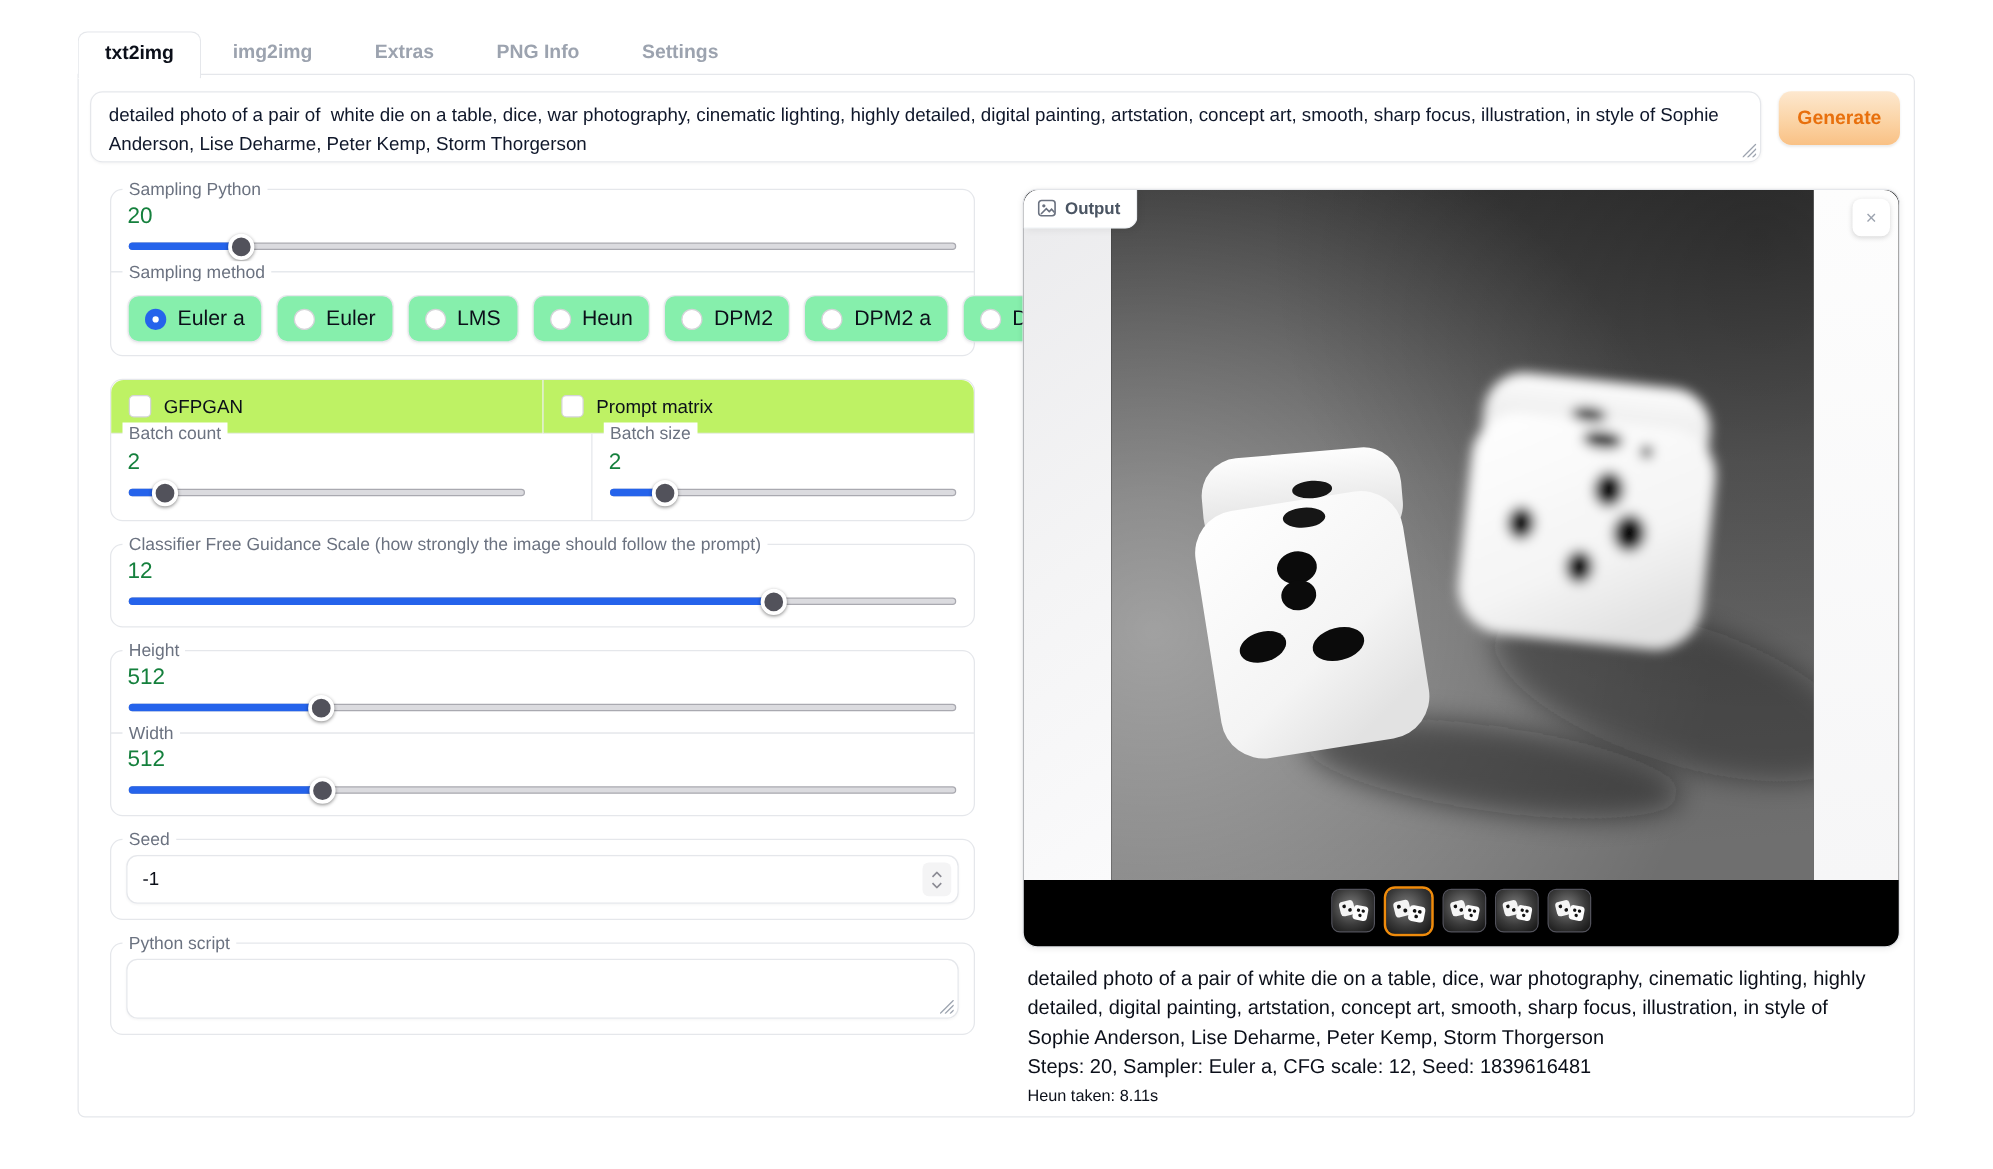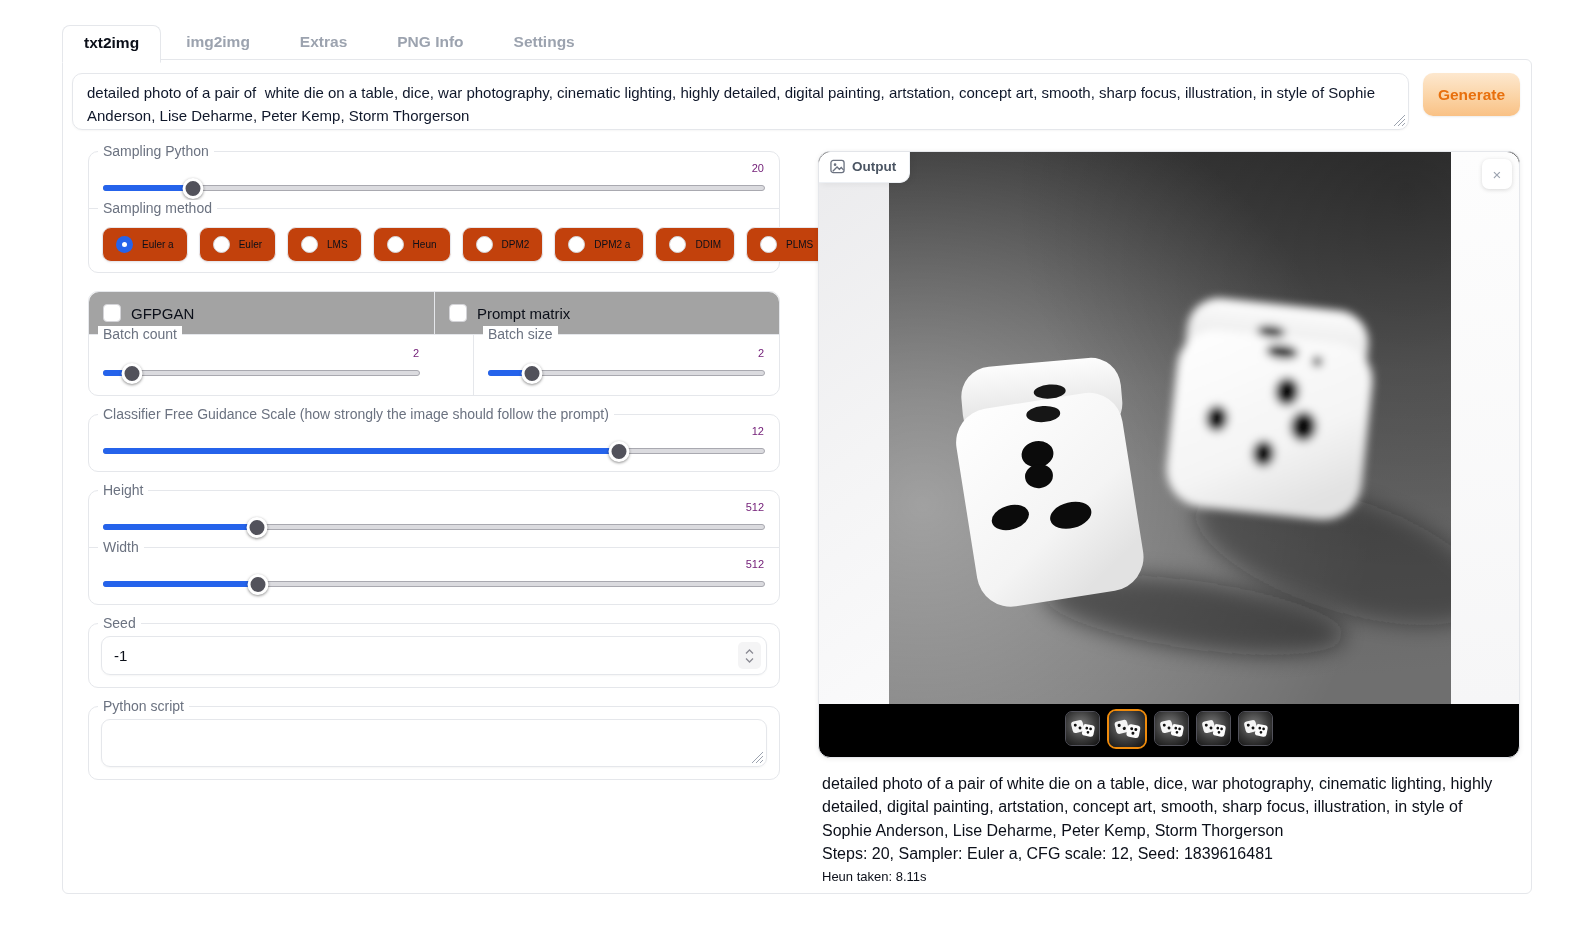--- a/index.html
+++ b/index.html
@@ -25,38 +25,38 @@
   .content{display:flex;gap:38px;padding-left:16px;}
   .left{width:692px;flex:none;}
   .right{flex:1;margin-top:8px;min-width:0;}
 
   
   .fieldset{position:relative;border:1px solid #e5e7eb;border-radius:10px;padding:14px 13px 10px;background:#fff;box-sizing:border-box;}
   .legend{position:absolute;top:-9px;left:9px;background:#fff;padding:0 5px;font-size:14px;color:#6b7280;white-space:nowrap;max-width:640px;overflow:hidden;}
   .m-gap{margin-top:18px;}
   .stack-top{border-radius:10px 10px 0 0;}
   .stack-bottom{margin-top:-1px;border-radius:0 0 10px 10px;}
-  .slider-value{text-align:right;font-size:11px;color:#701a75;margin:-4px 2px 3px 0;}
+  .slider-value{text-align:left;font-size:18px;color:#15803d;margin:-4px 2px 3px 0;}
 
   
   .slider{position:relative;height:21px;margin:0 1px;}
   .slider .track{position:absolute;left:0;right:0;top:8px;height:6px;background:#dbdbdf;border:1px solid #a9a9b0;border-radius:4px;box-sizing:border-box;}
   .slider .fill{position:absolute;left:0;top:8px;height:6px;width:var(--fill);background:#2563eb;border-radius:4px 0 0 4px;}
   .slider .knob{position:absolute;top:1px;left:var(--fill);transform:translateX(-50%);width:21px;height:21px;border-radius:50%;background:#52525b;border:3px solid #fff;box-sizing:border-box;box-shadow:0 1px 3px rgba(0,0,0,.45);cursor:pointer;}
 
   
   .radio-row{display:flex;gap:11px;margin-top:4px;}
-  .radio-pill{display:flex;align-items:center;gap:9px;border:1px solid #e7e7ec;border-radius:9px;padding:8px 13px;background:#c2410c;box-shadow:0 1px 2px rgba(0,0,0,.05);font-size:10px;color:#0b0f19;cursor:pointer;white-space:nowrap;}
+  .radio-pill{display:flex;align-items:center;gap:9px;border:1px solid #e7e7ec;border-radius:9px;padding:8px 13px;background:#86efac;box-shadow:0 1px 2px rgba(0,0,0,.05);font-size:17px;color:#0b0f19;cursor:pointer;white-space:nowrap;}
   .radio-dot{width:17px;height:17px;border-radius:50%;border:1px solid #d4d4d8;background:#fff;box-sizing:border-box;position:relative;flex:none;}
   .radio-pill.selected .radio-dot{border:none;background:#2563eb;}
   .radio-pill.selected .radio-dot::after{content:"";position:absolute;left:6px;top:6px;width:5px;height:5px;border-radius:50%;background:#fff;}
 
   
   .grid2{border:1px solid #e5e7eb;border-radius:10px;display:grid;grid-template-columns:1fr 1fr;background:#fff;}
-  .check-cell{padding:12px 14px;background:#a3a3a3;border-bottom:1px solid #e5e7eb;display:flex;align-items:center;gap:10px;cursor:pointer;}
+  .check-cell{padding:12px 14px;background:#bef264;border-bottom:1px solid #e5e7eb;display:flex;align-items:center;gap:10px;cursor:pointer;}
   .check-cell.c1{border-radius:10px 0 0 0;}
   .check-cell.c2{border-left:1px solid #e5e7eb;border-radius:0 10px 0 0;}
   .checkbox{width:18px;height:18px;border:1px solid #d4d4d8;border-radius:4px;background:#fff;box-sizing:border-box;flex:none;}
   .check-label{font-size:15px;color:#0b0f19;}
   .batch-cell{position:relative;padding:16px 13px 12px;}
   .batch-cell .legend{top:-9px;}
   .batch-cell.c2{border-left:1px solid #e5e7eb;margin-left:39px;}
 
   
   .seed-wrap{position:relative;border:1px solid #e5e7eb;border-radius:9px;height:37px;box-shadow:0 1px 2px rgba(0,0,0,.04);}

